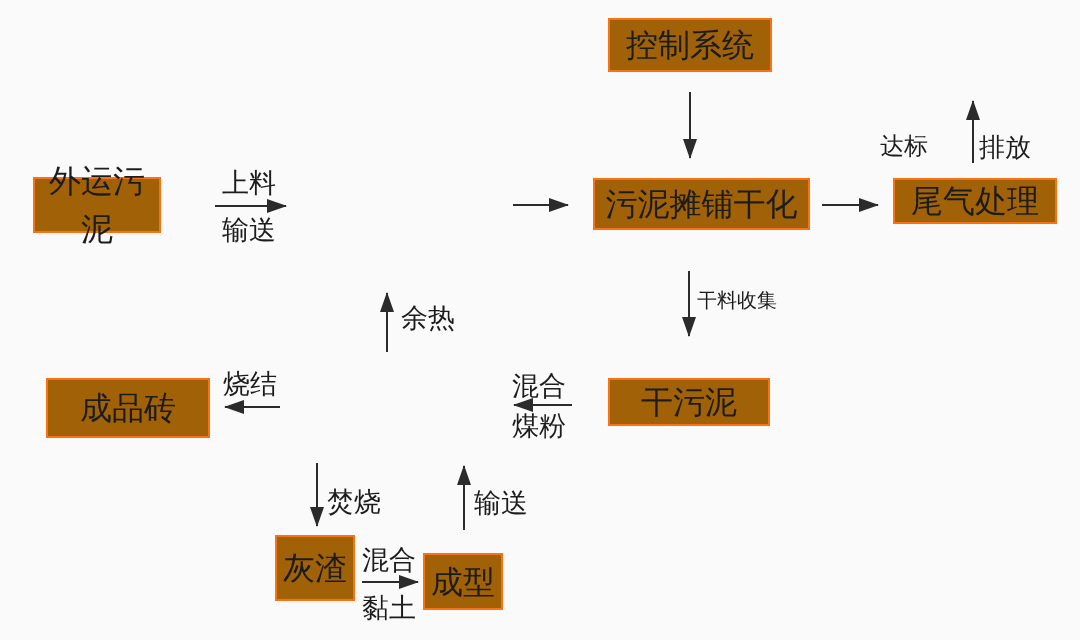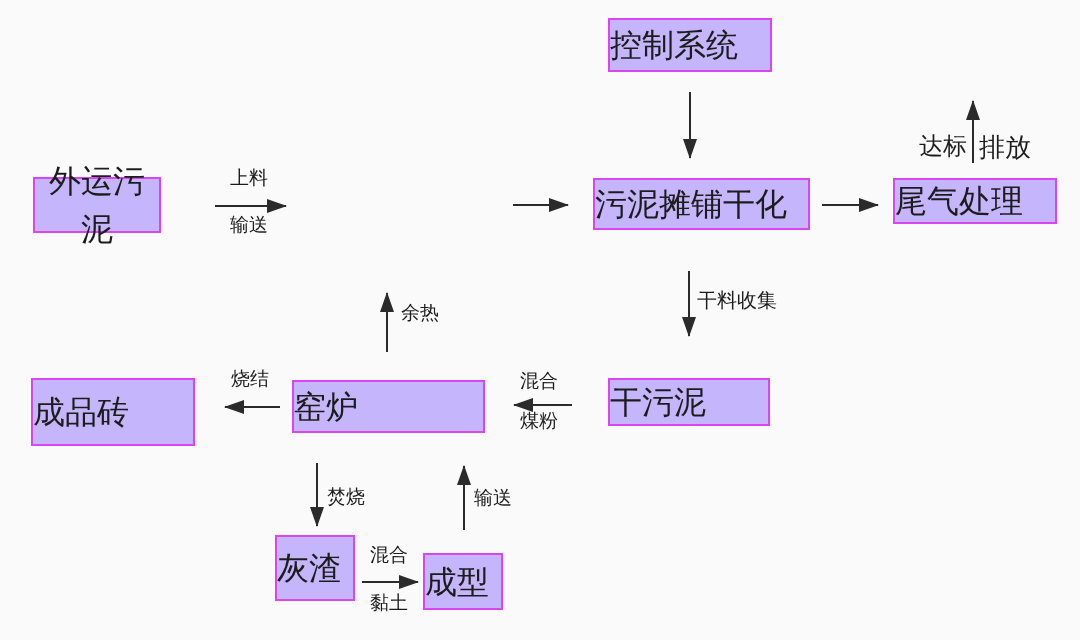--- a/index.html
+++ b/index.html
@@ -15,40 +15,40 @@
     height: 640px;
     background: #fafafa;
   }
   #arrows {
     position: absolute;
     left: 0; top: 0;
     width: 1080px; height: 640px;
   }
   .node {
     position: absolute;
-    border: 2px solid #d946ef;
-    background: #c4b5fd;
+    border: 2px solid #f97316;
+    background: #a16207;
     display: flex;
     align-items: center;
-    justify-content: flex-start;
+    justify-content: center;
     font-size: 32px;
     line-height: 1.5;
     color: #1c1c1c;
     text-align: center;
   }
   .node .inner { display: block; }
   .lbl {
     position: absolute;
-    font-size: 19px;
+    font-size: 27px;
     color: #1c1c1c;
     white-space: nowrap;
     line-height: 1.2;
   }
   .lbl.centered { text-align: center; }
-  .lbl.right-aligned { text-align: right; }
+  .lbl.right-aligned { }
 </style>
 </head>
 <body>
 
 <div id="canvas">
 
   <svg id="arrows" viewBox="0 0 1080 640" xmlns="http://www.w3.org/2000/svg">
     <defs>
       <marker id="ah" viewBox="0 0 10 7" refX="9.5" refY="3.5" markerWidth="10" markerHeight="7" orient="auto-start-reverse">
         <path d="M0,0 L10,3.5 L0,7 Z" fill="#2b2b2b"></path>
@@ -82,25 +82,22 @@
   </div>
 
   <div class="node" style="left:893px; top:178px; width:164px; height:46px">
     <span class="inner">尾气处理</span>
   </div>
 
   <div class="node" style="left:608px; top:378px; width:162px; height:48px">
     <span class="inner">干污泥</span>
   </div>
 
-  <div class="node" style="left:292px; top:380px; width:193px; height:53px">
-    <span class="inner">窑炉</span>
-  </div>
 
-  <div class="node" style="left:31px; top:378px; width:164px; height:68px">
+  <div class="node" style="left:46px; top:378px; width:164px; height:60px">
     <span class="inner">成品砖</span>
   </div>
 
   <div class="node" style="left:275px; top:535px; width:80px; height:66px">
     <span class="inner">灰渣</span>
   </div>
 
   <div class="node" style="left:423px; top:553px; width:80px; height:57px">
     <span class="inner">成型</span>
   </div>

